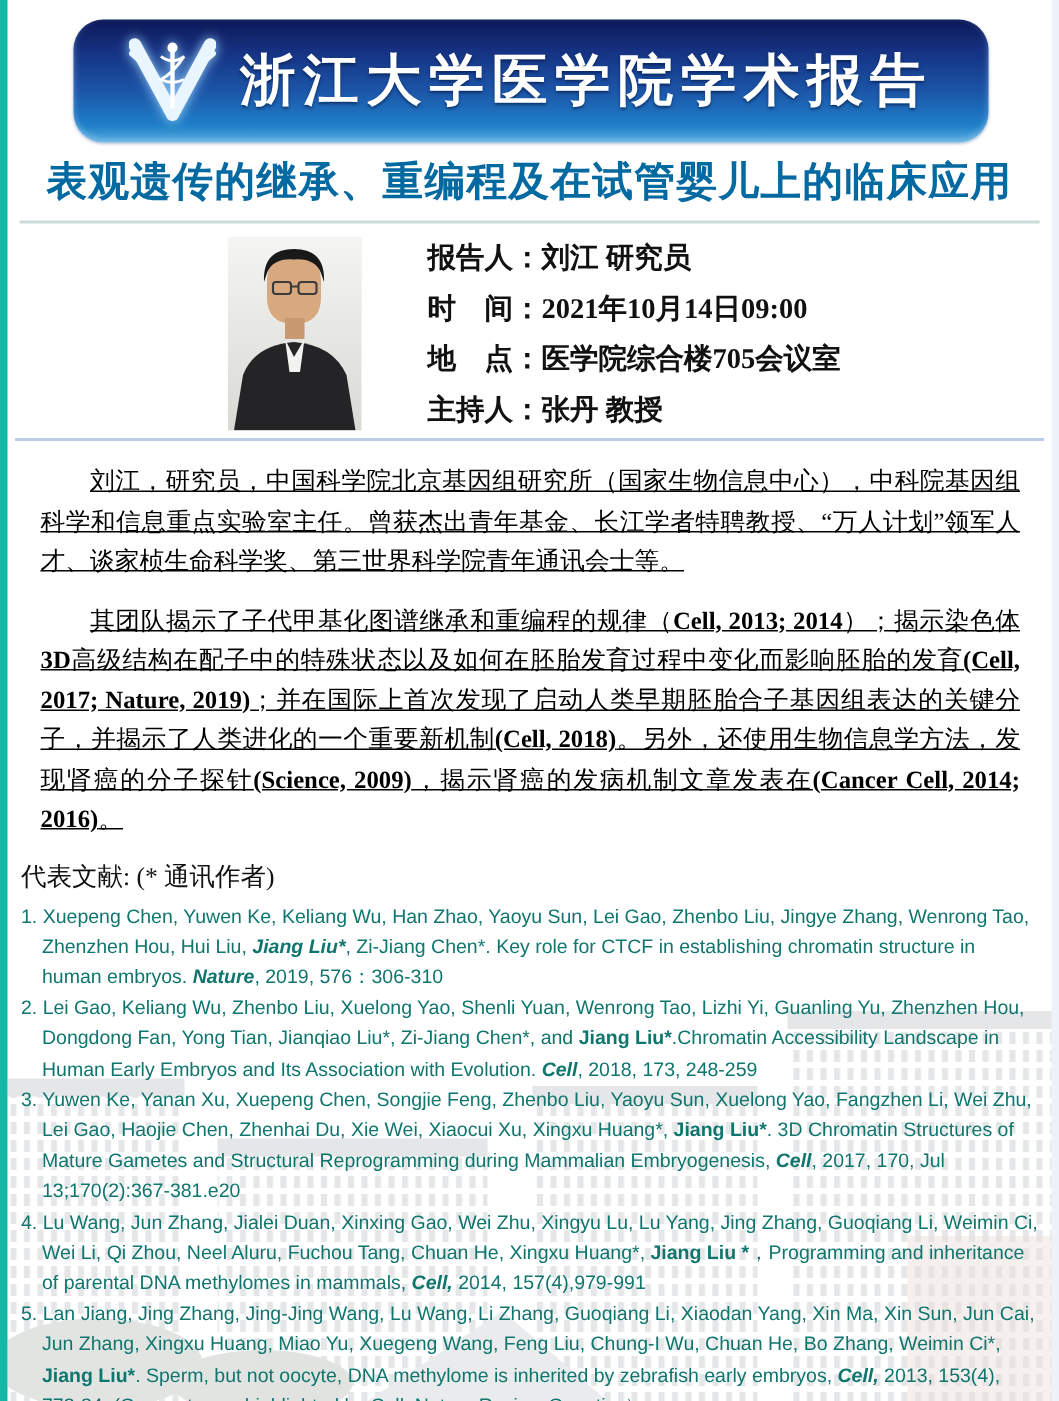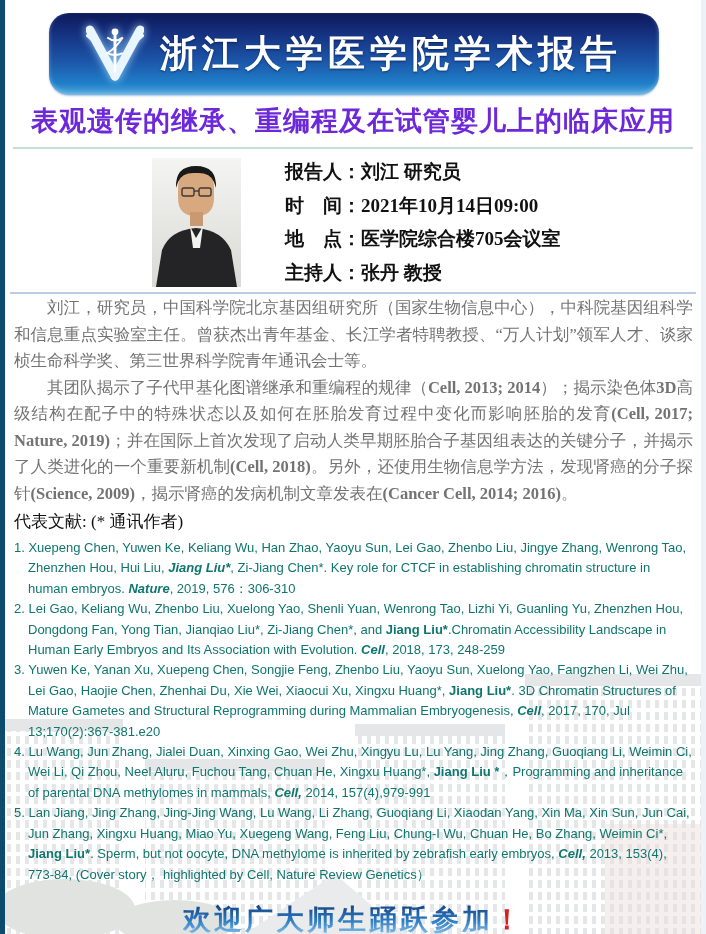--- a/index.html
+++ b/index.html
@@ -1,47 +1,47 @@
 <!DOCTYPE html>
 <html><head>
 <meta charset="utf-8">
 <style>
   html,body{margin:0;padding:0;}
   body{background:#e9eef7;font-family:"Liberation Serif",serif;}
   .poster{position:relative;width:706px;height:934px;margin:0 auto;background:#fff;
-    overflow:hidden;box-sizing:border-box;border-left:5px solid #0c4a6e;border-right:5px solid #edf1f8;}
+    overflow:hidden;box-sizing:border-box;border-left:5px solid #14b8a6;border-right:5px solid #edf1f8;}
   .watermark{position:absolute;left:0;bottom:0;width:706px;height:260px;opacity:.20;z-index:0;pointer-events:none;}
   .layer{position:relative;z-index:1;}
 
   
   .banner{position:absolute;left:44px;top:13px;width:610px;height:82px;border-radius:20px;
     background:linear-gradient(180deg,#0d1858 0%,#15307f 24%,#1c55a8 58%,#1f7fc8 86%,#54a8dc 100%);
     display:flex;align-items:center;justify-content:center;gap:16px;
     box-shadow:0 1px 2px rgba(40,80,140,.35), inset 0 -2px 4px rgba(180,225,255,.45);}
   .banner-title{color:#fff;font-size:37px;font-weight:bold;letter-spacing:5px;
     font-family:"Liberation Serif",serif;text-shadow:0 1px 2px rgba(0,20,60,.6);white-space:nowrap;}
   .caduceus{filter:drop-shadow(0 0 4px rgba(160,215,255,.95));}
 
   
   .lecture-title{position:absolute;top:103px;left:0;width:100%;text-align:center;
-    font-size:27px;font-weight:bold;color:#6d28d9;letter-spacing:1px;white-space:nowrap;}
+    font-size:27px;font-weight:bold;color:#0369a1;letter-spacing:1px;white-space:nowrap;}
 
   .divider-1{position:absolute;top:147px;left:8px;right:8px;height:2px;background:#c9dcda;}
   .divider-2{position:absolute;top:292px;left:5px;right:5px;height:2px;background:#bccbe6;}
 
   
   .info-section{position:absolute;top:158px;left:147px;display:flex;gap:44px;}
   .photo-frame{width:89px;height:129px;overflow:hidden;background:#e9e9e7;flex:none;}
   .info-rows{display:flex;flex-direction:column;justify-content:space-between;height:127px;padding:1px 0;}
   .info-row{font-size:19px;font-weight:bold;color:#111;white-space:nowrap;}
   .info-row .val{font-family:"Liberation Serif",serif;}
 
   
   .content-lower{position:absolute;top:295px;left:9px;right:8px;}
-  .bio p{margin:0;text-indent:2em;font-size:16.5px;line-height:26.5px;text-align:justify;color:#737373;}
+  .bio p{margin:13px;text-indent:2em;font-size:16.5px;line-height:26.5px;text-align:justify;color:#000000;text-decoration:underline;}
   .pub-heading{margin-top:3px;font-size:17px;color:#111;}
   .refs{margin-top:5px;font-family:"Liberation Sans",sans-serif;font-size:13px;line-height:20.4px;color:#0f766e;}
   .ref{padding-left:14px;text-indent:-14px;text-align:left;}
 
   
   .welcome{margin-top:20px;text-align:center;font-size:28px;font-weight:bold;
     font-family:"Liberation Serif",serif;letter-spacing:3px;line-height:1.1;white-space:nowrap;}
   .welcome .grad{background:linear-gradient(180deg,#123f80 0%,#2f7ec4 55%,#8cc2e8 100%);
     -webkit-background-clip:text;background-clip:text;color:transparent;}
   .welcome .mark{color:#d42222;}

